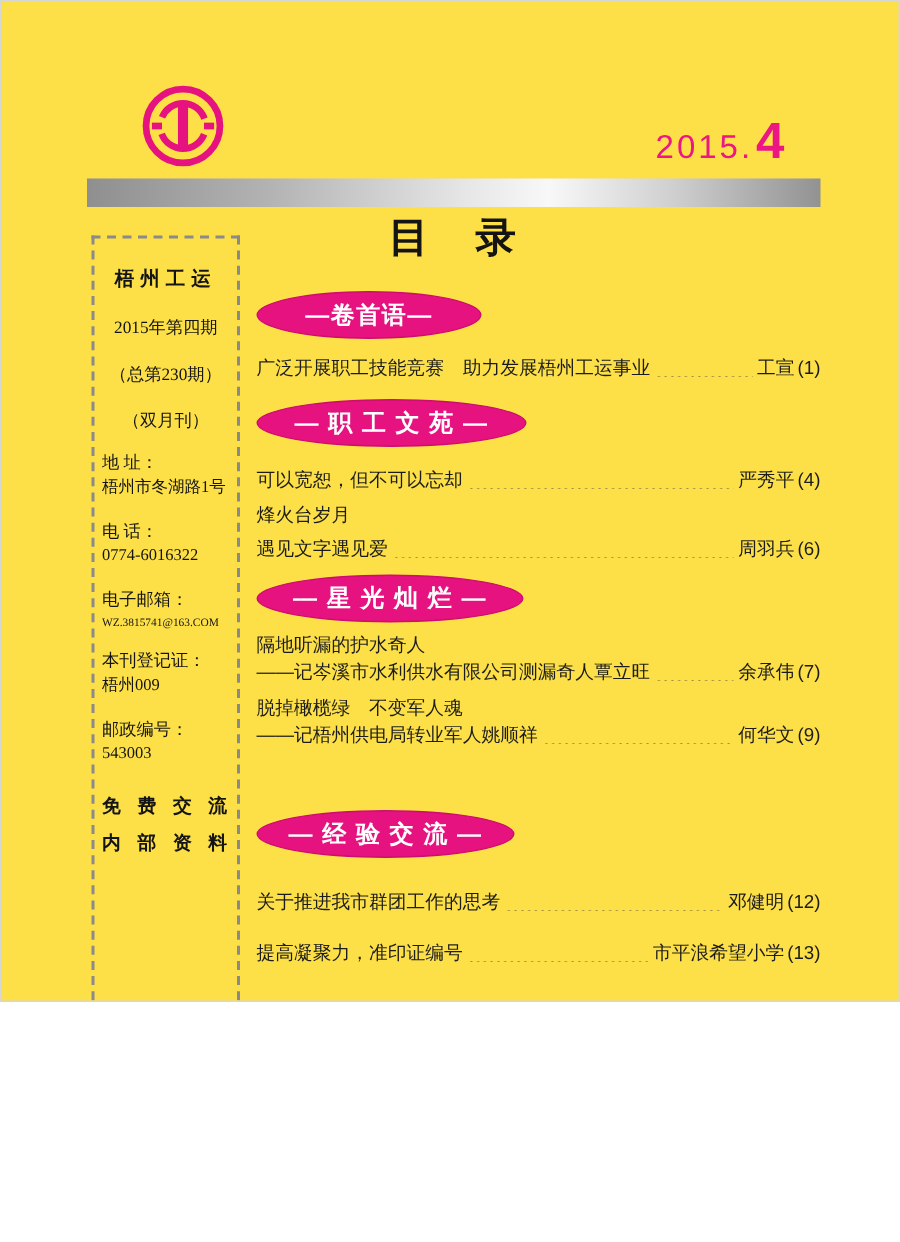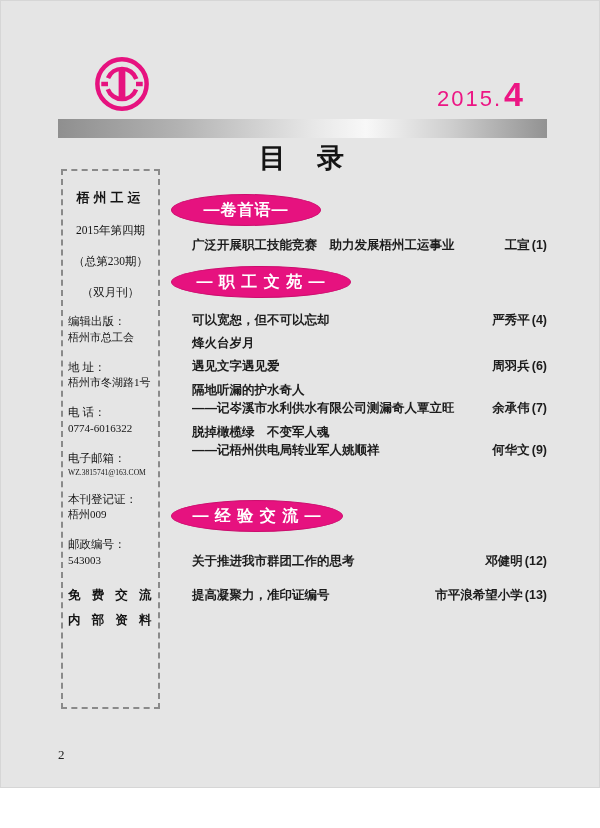--- a/index.html
+++ b/index.html
@@ -1,34 +1,34 @@
 <!DOCTYPE html>
 <html><head>
 <meta charset="utf-8">
 <style>
   html,body{margin:0;padding:0;background:#ffffff;}
-  .page{position:relative;width:600px;height:788px;margin:0 auto;background:#e5e5e5;
+  .page{position:relative;width:600px;height:668px;margin:0 auto;background:#fde047;
         border:1px solid #d6d6d6;box-sizing:border-box;overflow:hidden;
         font-family:"Liberation Sans","DejaVu Sans",sans-serif;}
 
   
   .logo{position:absolute;left:93px;top:55px;width:56px;height:56px;}
   .issue{position:absolute;left:390px;top:74px;width:132px;display:flex;
          justify-content:flex-end;align-items:baseline;color:#EC1684;}
   .issue .y{font-size:22px;letter-spacing:2px;font-weight:500;}
   .issue .n{font-size:34px;font-weight:bold;margin-left:2px;}
   .gray-bar{position:absolute;left:57px;top:118px;width:489px;height:19px;
         background:linear-gradient(90deg,#8f8f8f 0%,#b3b3b3 25%,#e7e7e7 52%,
                    #f8f8f8 63%,#cfcfcf 80%,#929292 100%);}
   .toc-title{position:absolute;left:57px;top:139px;width:489px;text-align:center;
         font-family:"Liberation Serif","DejaVu Serif",serif;font-size:27px;
         font-weight:bold;color:#141414;letter-spacing:2px;white-space:pre;}
 
   
-  .sidebar{position:absolute;left:60px;top:168px;width:99px;height:540px;
+  .sidebar{position:absolute;left:60px;top:156px;width:99px;height:540px;
         border:2px dashed #8a8a8a;box-sizing:border-box;padding:10px 5px 8px;
         font-family:"Liberation Serif","DejaVu Serif",serif;color:#141414;
         display:flex;flex-direction:column;}
   .sb-journal{text-align:center;font-size:13px;font-weight:600;letter-spacing:4px;
         margin-top:8px;white-space:nowrap;}
   .sb-line{text-align:center;font-size:11.5px;margin-top:16px;white-space:nowrap;}
   .sb-field{margin-top:13px;font-size:11.5px;line-height:1.45;}
   .sb-field .lbl{display:block;font-weight:500;white-space:nowrap;}
   .sb-field .val{display:block;font-size:11px;white-space:nowrap;}
   .sb-field.email .val{font-size:7.6px;}
@@ -39,22 +39,22 @@
   .main{position:absolute;left:170px;top:193px;width:376px;}
   .ribbon{background:#E6127F;border:1px solid #cc0e6e;color:#fff;border-radius:50%;
         height:32px;box-sizing:border-box;display:flex;align-items:center;
         justify-content:center;font-weight:bold;font-size:16px;letter-spacing:1px;
         white-space:pre;}
   .r1{width:150px;}
   .r2{width:180px;margin-top:12px;}
   .r3{width:178px;margin-top:8px;}
   .r4{width:172px;margin-top:41px;}
   .item{margin-top:10px;}
-  .item .line{display:flex;align-items:baseline;font-size:12.5px;font-weight:700;
-        color:#1c1c1c;line-height:18px;margin-left:21px;}
+  .item .line{display:flex;align-items:baseline;font-size:12.5px;font-weight:400;
+        color:#1c1c1c;line-height:18px;}
   .item .t{white-space:pre-wrap;}
   .leader{flex:1 1 auto;height:12px;margin:0 3px;align-self:center;
         background-image:radial-gradient(circle,#3a3a3a 1px,rgba(0,0,0,0) 1.4px);
         background-size:4.5px 12px;background-position:left 7px;
         background-repeat:repeat-x;}
   .a,.p{white-space:nowrap;}
   .p{margin-left:2px;}
   .mt13{margin-top:13px;} .mt5{margin-top:5px;} .mt6{margin-top:6px;}
   .mt18{margin-top:18px;} .mt20{margin-top:20px;} .mt16{margin-top:16px;}
 
@@ -85,24 +85,20 @@
 
   <div class="toc-title">目　录</div>
 
   <aside class="sidebar">
     <div class="sb-journal">梧州工运</div>
     <div class="sb-line">2015年第四期</div>
     <div class="sb-line">（总第230期）</div>
     <div class="sb-line">（双月刊）</div>
 
     <div class="sb-field">
-      <span class="lbl">编辑出版：</span>
-      <span class="val">梧州市总工会</span>
-    </div>
-    <div class="sb-field">
       <span class="lbl">地 址：</span>
       <span class="val">梧州市冬湖路1号</span>
     </div>
     <div class="sb-field">
       <span class="lbl">电 话：</span>
       <span class="val">0774-6016322</span>
     </div>
     <div class="sb-field email">
       <span class="lbl">电子邮箱：</span>
       <span class="val">WZ.3815741@163.COM</span>
@@ -152,20 +148,21 @@
     </div>
     <div class="item mt5">
       <div class="line">
         <span class="t">遇见文字遇见爱</span>
         <span class="leader"></span>
         <span class="a">周羽兵</span>
         <span class="p">(6)</span>
       </div>
     </div>
 
+    <div class="ribbon r3">— 星 光 灿 烂 —</div>
 
     <div class="item mt6">
       <div class="line">
           <span class="t">隔地听漏的护水奇人</span>
         </div>
       <div class="line">
         <span class="t">——记岑溪市水利供水有限公司测漏奇人覃立旺</span>
         <span class="leader"></span>
         <span class="a">余承伟</span>
         <span class="p">(7)</span>

